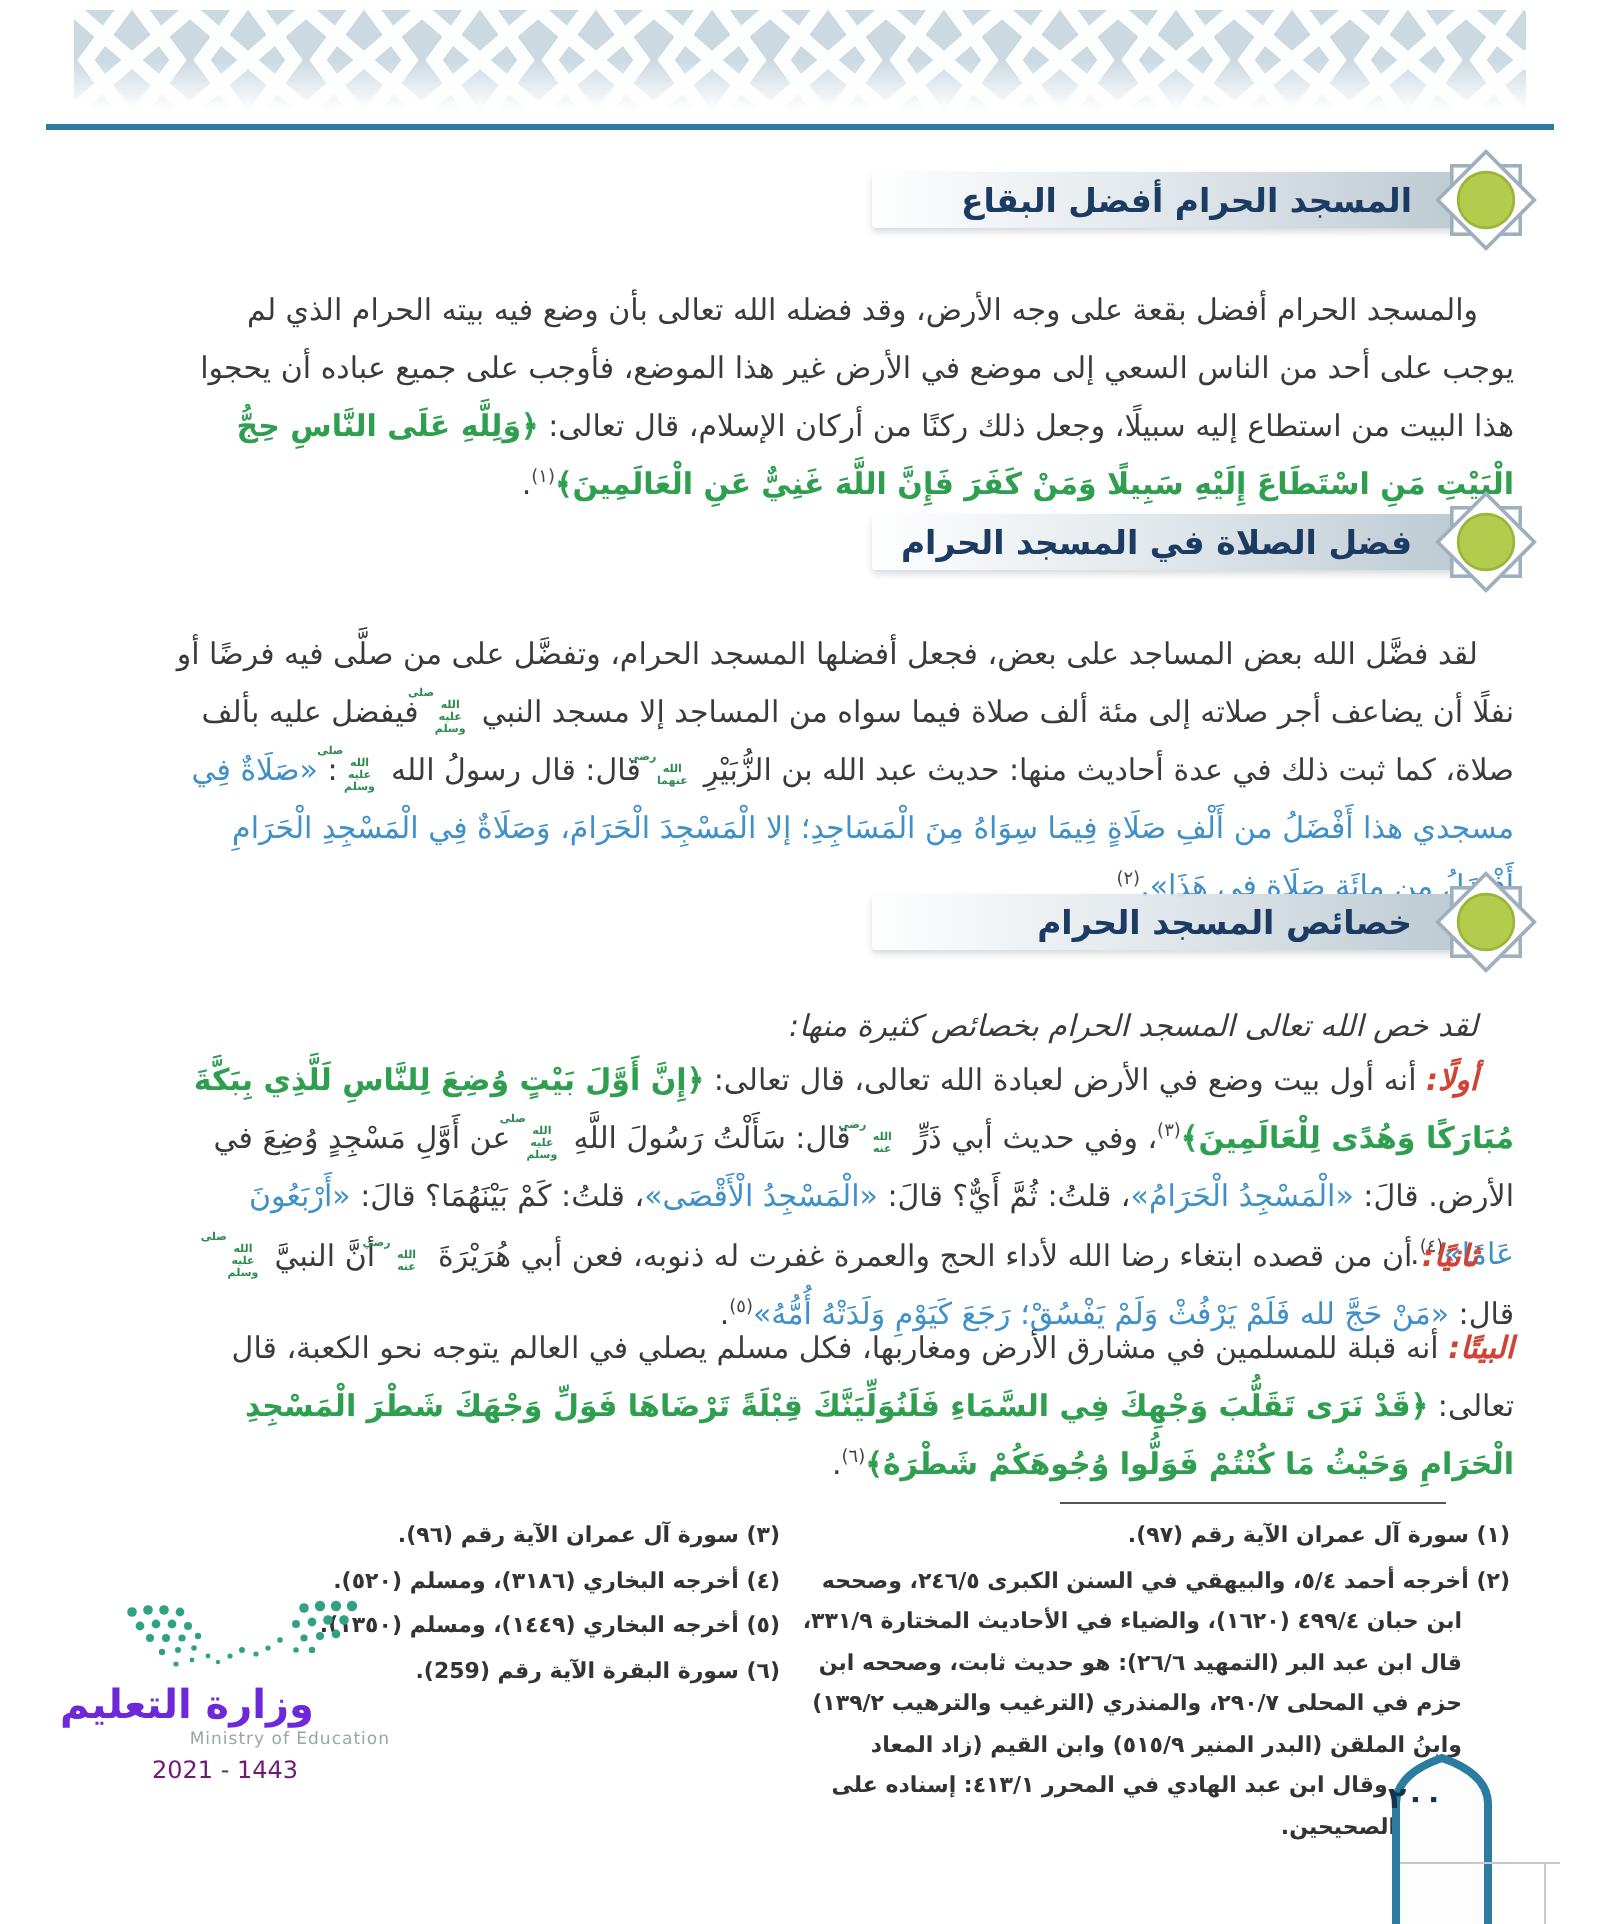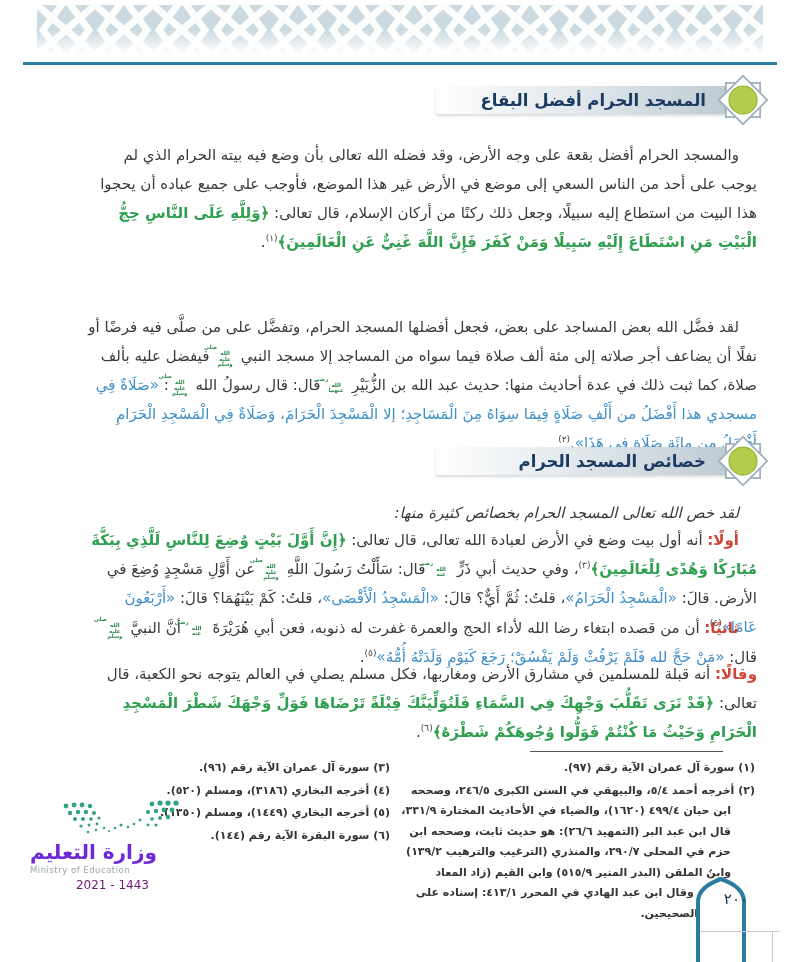--- a/index.html
+++ b/index.html
@@ -24,40 +24,40 @@
         text-align:right;color:#3a3a3a;}
   .indent{text-indent:18px;}
   .p1{top:126px;}
   .p2{top:298px;}
   .intro{top:484px;font-style:italic;}
   .item1{top:511px;}
   .item2{top:599px;}
   .item3{top:660px;}
   .run-q{color:#2e9e4f;font-weight:bold;}
   .run-h{color:#3f8fc9;}
-  .run-lbl{color:#cf4436;font-weight:bold;}
+  .run-lbl{color:#cf4436;font-weight:bold;font-style:italic;}
   sup.run-r{font-size:9px;color:#444;line-height:0;}
   .run-hon{display:inline-block;width:20px;font-size:5.5px;line-height:1.05;color:#2e8b4f;
            text-align:center;vertical-align:middle;margin:0 1px;font-weight:bold;}
   
   .fn-sep{position:absolute;top:751px;left:530px;width:193px;height:1px;background:#555;}
   .fn-col{position:absolute;top:758px;font-size:11px;line-height:20.5px;color:#333;text-align:right;}
   .fn-right{right:45px;width:356px;}
   .fn-left{left:85px;width:305px;}
   .fn{padding-right:24px;text-indent:-24px;margin:0 0 2px 0;font-weight:bold;}
   
   .moe{position:absolute;left:30px;top:798px;width:165px;text-align:left;direction:ltr;}
   .moe-dots{display:block;margin-left:28px;}
   .moe-ar{font-size:20px;font-weight:bold;color:#6d28d9;direction:rtl;text-align:left;margin-top:2px;}
-  .moe-en{font-size:8.5px;color:#9aa6a6;letter-spacing:.5px;margin-top:1px;}
+  .moe-en{font-size:8.5px;color:#9aa6a6;letter-spacing:.5px;margin-top:1px;text-align:right;}
   .moe-years{font-size:12px;color:#701a75;margin-top:3px;font-family:"DejaVu Sans",sans-serif;text-align:center;}
   
   .dome{position:absolute;left:694px;top:876px;width:54px;height:90px;}
-  .dome-num{position:absolute;left:694px;top:890px;width:54px;text-align:right;
-            font-size:15px;font-weight:normal;color:#14334f;}
+  .dome-num{position:absolute;left:694px;top:890px;width:54px;text-align:left;
+            font-size:15px;font-weight:bold;color:#14334f;}
   
   .corner-h{position:absolute;left:700px;top:931px;width:80px;height:1px;background:#c8c8c8;}
   .corner-v{position:absolute;left:772px;top:931px;width:1px;height:31px;background:#c8c8c8;}
 </style>
 </head>
 <body>
 
 <div class="page">
 
   <svg class="top-band" width="726" height="50" preserveAspectRatio="none" aria-hidden="true">
@@ -85,52 +85,62 @@
     </div>
     <svg class="h-star" viewBox="0 0 60 60" aria-hidden="true">
       <rect x="11" y="11" width="38" height="38" fill="#ffffff" stroke="#9eb0bd" stroke-width="2"></rect>
       <rect x="11" y="11" width="38" height="38" fill="#ffffff" stroke="#9eb0bd" stroke-width="2" transform="rotate(45 30 30)"></rect>
       <circle cx="30" cy="30" r="15.5" fill="#b4cc4d" stroke="#9ab636" stroke-width="1.5"></circle>
     </svg>
   </div>
 
   <p class="flow p1 indent"><span class="run-n">والمسجد الحرام أفضل بقعة على وجه الأرض، وقد فضله الله تعالى بأن وضع فيه بيته الحرام الذي لم يوجب على أحد من الناس السعي إلى موضع في الأرض غير هذا الموضع، فأوجب على جميع عباده أن يحجوا هذا البيت من استطاع إليه سبيلًا، وجعل ذلك ركنًا من أركان الإسلام، قال تعالى: </span><span class="run-q">﴿وَلِلَّهِ عَلَى النَّاسِ حِجُّ الْبَيْتِ مَنِ اسْتَطَاعَ إِلَيْهِ سَبِيلًا وَمَنْ كَفَرَ فَإِنَّ اللَّهَ غَنِيٌّ عَنِ الْعَالَمِينَ﴾</span><sup class="run-r">(١)</sup><span class="run-n">.</span></p>
 
+  <div class="heading h2">
+    <div class="h-band">
+      <span class="h-text">فضل الصلاة في المسجد الحرام</span>
+    </div>
+    <svg class="h-star" viewBox="0 0 60 60" aria-hidden="true">
+      <rect x="11" y="11" width="38" height="38" fill="#ffffff" stroke="#9eb0bd" stroke-width="2"></rect>
+      <rect x="11" y="11" width="38" height="38" fill="#ffffff" stroke="#9eb0bd" stroke-width="2" transform="rotate(45 30 30)"></rect>
+      <circle cx="30" cy="30" r="15.5" fill="#b4cc4d" stroke="#9ab636" stroke-width="1.5"></circle>
+    </svg>
+  </div>
 
   <p class="flow p2 indent"><span class="run-n">لقد فضَّل الله بعض المساجد على بعض، فجعل أفضلها المسجد الحرام، وتفضَّل على من صلَّى فيه فرضًا أو نفلًا أن يضاعف أجر صلاته إلى مئة ألف صلاة فيما سواه من المساجد إلا مسجد النبي </span><span class="run-hon">صلى الله عليه وسلم</span><span class="run-n"> فيفضل عليه بألف صلاة، كما ثبت ذلك في عدة أحاديث منها: حديث عبد الله بن الزُّبَيْرِ </span><span class="run-hon">رضي الله عنهما</span><span class="run-n"> قال: قال رسولُ الله </span><span class="run-hon">صلى الله عليه وسلم</span><span class="run-n">: </span><span class="run-h">«صَلَاةٌ فِي مسجدي هذا أَفْضَلُ من أَلْفِ صَلَاةٍ فِيمَا سِوَاهُ مِنَ الْمَسَاجِدِ؛ إلا الْمَسْجِدَ الْحَرَامَ، وَصَلَاةٌ فِي الْمَسْجِدِ الْحَرَامِ أَفْضَلُ من مِائَةِ صَلَاةٍ فِي هَذَا».</span><sup class="run-r">(٢)</sup></p>
 
   <div class="heading h3">
     <div class="h-band">
       <span class="h-text">خصائص المسجد الحرام</span>
     </div>
     <svg class="h-star" viewBox="0 0 60 60" aria-hidden="true">
       <rect x="11" y="11" width="38" height="38" fill="#ffffff" stroke="#9eb0bd" stroke-width="2"></rect>
       <rect x="11" y="11" width="38" height="38" fill="#ffffff" stroke="#9eb0bd" stroke-width="2" transform="rotate(45 30 30)"></rect>
       <circle cx="30" cy="30" r="15.5" fill="#b4cc4d" stroke="#9ab636" stroke-width="1.5"></circle>
     </svg>
   </div>
 
   <p class="flow intro indent">لقد خص الله تعالى المسجد الحرام بخصائص كثيرة منها:</p>
   <p class="flow item1 indent"><span class="run-lbl">أولًا:</span><span class="run-n"> أنه أول بيت وضع في الأرض لعبادة الله تعالى، قال تعالى: </span><span class="run-q">﴿إِنَّ أَوَّلَ بَيْتٍ وُضِعَ لِلنَّاسِ لَلَّذِي بِبَكَّةَ مُبَارَكًا وَهُدًى لِلْعَالَمِينَ﴾</span><sup class="run-r">(٣)</sup><span class="run-n">، وفي حديث أبي ذَرٍّ </span><span class="run-hon">رضي الله عنه</span><span class="run-n"> قال: سَأَلْتُ رَسُولَ اللَّهِ </span><span class="run-hon">صلى الله عليه وسلم</span><span class="run-n"> عن أَوَّلِ مَسْجِدٍ وُضِعَ في الأرض. قالَ: </span><span class="run-h">«الْمَسْجِدُ الْحَرَامُ»</span><span class="run-n">، قلتُ: ثُمَّ أَيٌّ؟ قالَ: </span><span class="run-h">«الْمَسْجِدُ الْأَقْصَى»</span><span class="run-n">، قلتُ: كَمْ بَيْنَهُمَا؟ قالَ: </span><span class="run-h">«أَرْبَعُونَ عَامًا»</span><sup class="run-r">(٤)</sup><span class="run-n">.</span></p>
   <p class="flow item2 indent"><span class="run-lbl">ثانيًا:</span><span class="run-n"> أن من قصده ابتغاء رضا الله لأداء الحج والعمرة غفرت له ذنوبه، فعن أبي هُرَيْرَةَ </span><span class="run-hon">رضي الله عنه</span><span class="run-n"> أنَّ النبيَّ </span><span class="run-hon">صلى الله عليه وسلم</span><span class="run-n"> قال: </span><span class="run-h">«مَنْ حَجَّ لله فَلَمْ يَرْفُثْ وَلَمْ يَفْسُقْ؛ رَجَعَ كَيَوْمِ وَلَدَتْهُ أُمُّهُ»</span><sup class="run-r">(٥)</sup><span class="run-n">.</span></p>
   <div class="flow item3">
-    <span class="indent"><span class="run-lbl">وقالًا:</span><span class="run-n"> أنه قبلة للمسلمين في مشارق الأرض ومغاربها، فكل مسلم يصلي في العالم يتوجه نحو الكعبة، قال تعالى:</span></span>
+    <span class="indent"><span class="run-lbl">البيتًا:</span><span class="run-n"> أنه قبلة للمسلمين في مشارق الأرض ومغاربها، فكل مسلم يصلي في العالم يتوجه نحو الكعبة، قال تعالى:</span></span>
     <span><span class="run-q">﴿قَدْ نَرَى تَقَلُّبَ وَجْهِكَ فِي السَّمَاءِ فَلَنُوَلِّيَنَّكَ قِبْلَةً تَرْضَاهَا فَوَلِّ وَجْهَكَ شَطْرَ الْمَسْجِدِ الْحَرَامِ وَحَيْثُ مَا كُنْتُمْ فَوَلُّوا وُجُوهَكُمْ شَطْرَهُ﴾</span><sup class="run-r">(٦)</sup><span class="run-n">.</span></span>
   </div>
 
   <div class="fn-sep"></div>
   <div class="fn-col fn-right">
     <p class="fn">(١) سورة آل عمران الآية رقم (٩٧).</p>
     <p class="fn">(٢) أخرجه أحمد ٥/٤، والبيهقي في السنن الكبرى ٢٤٦/٥، وصححه ابن حبان ٤٩٩/٤ (١٦٢٠)، والضياء في الأحاديث المختارة ٣٣١/٩، قال ابن عبد البر (التمهيد ٢٦/٦): هو حديث ثابت، وصححه ابن حزم في المحلى ٢٩٠/٧، والمنذري (الترغيب والترهيب ١٣٩/٢) وابنُ الملقن (البدر المنير ٥١٥/٩) وابن القيم (زاد المعاد ٤٨/١)، وقال ابن عبد الهادي في المحرر ٤١٣/١: إسناده على شرط الصحيحين.</p>
   </div>
   <div class="fn-col fn-left">
     <p class="fn">(٣) سورة آل عمران الآية رقم (٩٦).</p>
     <p class="fn">(٤) أخرجه البخاري (٣١٨٦)، ومسلم (٥٢٠).</p>
     <p class="fn">(٥) أخرجه البخاري (١٤٤٩)، ومسلم (١٣٥٠).</p>
-    <p class="fn">(٦) سورة البقرة الآية رقم (١٤٤).</p>
+    <p class="fn">(٦) سورة البقرة الآية رقم (259).</p>
   </div>
 
   <div class="moe">
     <svg class="moe-dots" width="125" height="40" viewBox="0 0 125 40" aria-hidden="true">
       <g fill="#31a183">
         <circle cx="118" cy="5" r="2.6"></circle>
           <circle cx="110" cy="5" r="2.6"></circle>
           <circle cx="102" cy="5" r="2.6"></circle>
           <circle cx="94" cy="6" r="2.4"></circle>
         <circle cx="114" cy="12" r="2.4"></circle>

